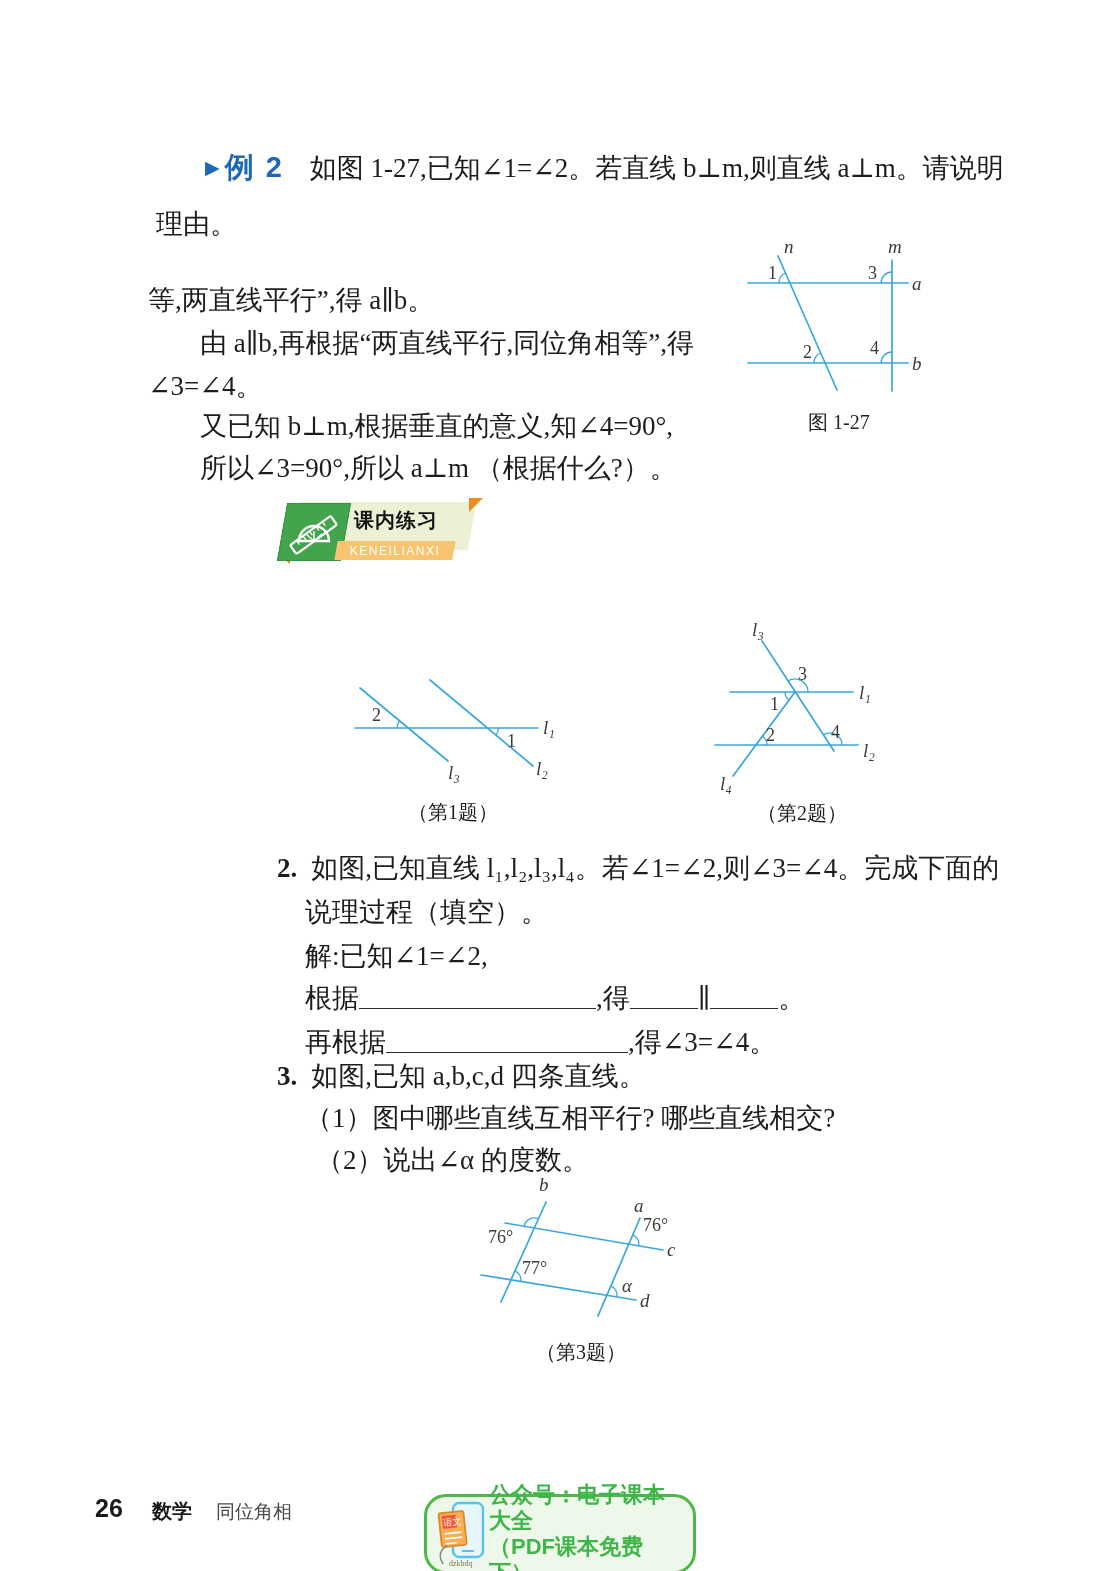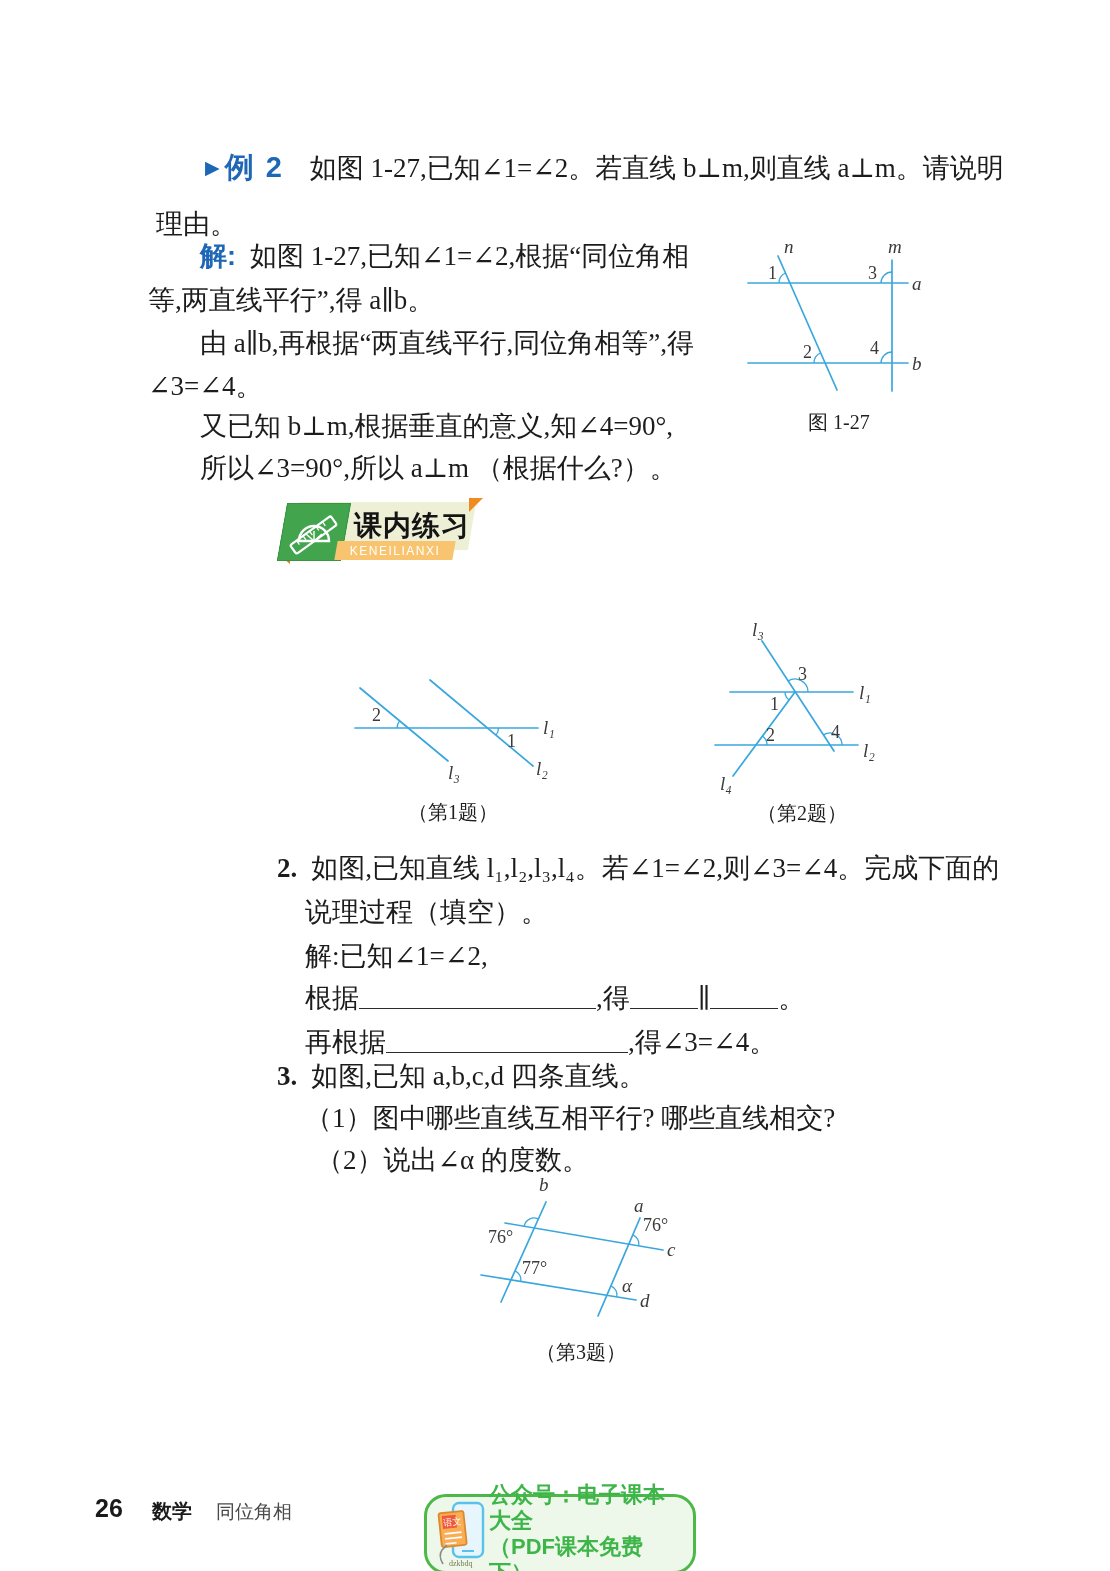--- a/index.html
+++ b/index.html
@@ -28,21 +28,21 @@
   .kbadge .bgpar { position:absolute; left:16px; top:5px; width:178px; height:48px;
     background:#edf0d4; transform:skewX(-10deg); }
   .kbadge .tri { position:absolute; left:191px; top:1px; width:0; height:0;
     border-left:14px solid #ef8b1f; border-bottom:14px solid transparent; }
   .kbadge .fold { position:absolute; left:0px; top:57px; width:0; height:0;
     border-right:12px solid #e07818; border-bottom:10px solid transparent; }
   .kbadge .tile { position:absolute; left:4px; top:6px; width:64px; height:58px;
     background:#42a54d; transform:skewX(-10deg); box-shadow:0 0 0 1px #389343 inset; }
   .kbadge .title { position:absolute; left:76px; top:10px;
     font-family:"Liberation Sans","DejaVu Sans",sans-serif; font-weight:bold;
-    font-size:28px; color:#141414; letter-spacing:1px; }
+    font-size:20px; color:#141414; letter-spacing:1px; }
   .kbadge .strip { position:absolute; left:58px; top:44px; width:118px; height:19px;
     background:#f9c46f; transform:skewX(-10deg); text-align:center; }
   .kbadge .strip span { display:inline-block; transform:skewX(10deg);
     font-family:"Liberation Sans","DejaVu Sans",sans-serif; font-size:12px;
     color:#ffffff; letter-spacing:1.5px; line-height:19px; }
 
   
   .froot { position:absolute; left:0; top:1468px; width:1110px; height:103px;margin-top:18px; }
   .fpage { position:absolute; left:95px; top:8px; font-family:"Liberation Sans","DejaVu Sans",sans-serif;
     font-weight:bold; font-size:25px; color:#1a1a1a; }
@@ -59,23 +59,20 @@
 </head>
 <body>
 
 <div class="page">
 
   <div class="t" style="left:205px; top:150px;">
     <span class="blue marker">▶</span><span class="blue exlabel">例 2</span><span class="gap"></span><span>如图 1-27,已知∠1=∠2。若直线 b⊥m,则直线 a⊥m。请说明</span>
   </div>
   <div class="t" style="left:148px; top:208px;margin-left:8px;">理由。</div>
 
-  <div class="t" style="left:200px; top:240px;">
-    <span class="blue" style="font-size:27px;">解:</span><span class="solgap"></span><span>如图 1-27,已知∠1=∠2,根据“同位角相</span>
-  </div>
   <div class="t" style="left:148px; top:284px;">等,两直线平行”,得 a∥b。</div>
   <div class="t" style="left:200px; top:327px;">由 a∥b,再根据“两直线平行,同位角相等”,得</div>
   <div class="t" style="left:148px; top:370px;">∠3=∠4。</div>
   <div class="t" style="left:200px; top:410px;">又已知 b⊥m,根据垂直的意义,知∠4=90°,</div>
   <div class="t" style="left:200px; top:452px;">所以∠3=90°,所以 a⊥m （根据什么?）。</div>
 
   <svg style="position:absolute; left:740px; top:233px;" width="260" height="210" viewBox="0 0 260 210">
     <line class="figline" x1="8" y1="50" x2="168" y2="50"></line>
     <line class="figline" x1="8" y1="130" x2="168" y2="130"></line>
     <line class="figline" x1="38" y1="23" x2="97" y2="157"></line>

